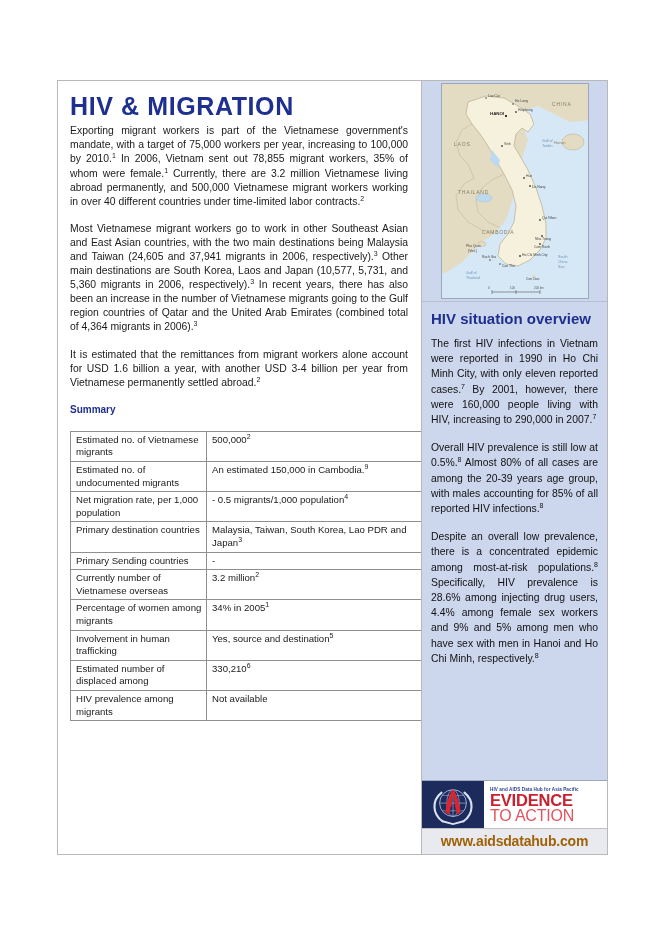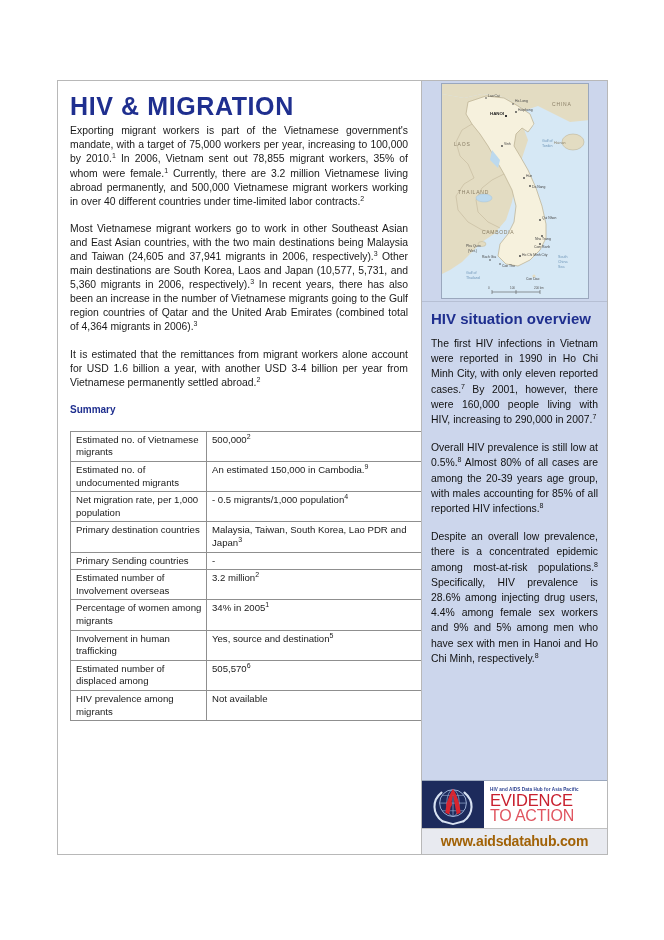--- a/index.html
+++ b/index.html
@@ -176,21 +176,21 @@
   .logo-tagline {
     font-size: 4.6px;
     color: #2a3f8f;
     font-weight: bold;
     letter-spacing: 0.1px;
     margin-bottom: 1px;
     white-space: nowrap;
   }
   .logo-evidence {
     font-size: 16.5px;
-    font-weight: normal;
+    font-weight: bold;
     color: #c8202e;
     line-height: 15px;
     letter-spacing: -0.2px;
   }
   .logo-toaction {
     font-size: 16px;
     font-weight: normal;
     color: #e05560;
     line-height: 15px;
     letter-spacing: -0.2px;
@@ -261,34 +261,34 @@
         </tr>
         <tr>
           <td class="k">Primary destination countries</td>
           <td class="v"><span>Malaysia, Taiwan, South Korea, Lao PDR and Japan</span><sup>3</sup></td>
         </tr>
         <tr>
           <td class="k">Primary Sending countries</td>
           <td class="v"><span>-</span><sup></sup></td>
         </tr>
         <tr>
-          <td class="k">Estimated number of Involvement overseas</td>
+          <td class="k">Currently number of Vietnamese overseas</td>
           <td class="v"><span>3.2 million</span><sup>2</sup></td>
         </tr>
         <tr>
           <td class="k">Percentage of women among migrants</td>
           <td class="v"><span>34% in 2005</span><sup>1</sup></td>
         </tr>
         <tr>
           <td class="k">Involvement in human trafficking</td>
           <td class="v"><span>Yes, source and destination</span><sup>5</sup></td>
         </tr>
         <tr>
           <td class="k">Estimated number of displaced among</td>
-          <td class="v"><span>505,570</span><sup>6</sup></td>
+          <td class="v"><span>330,210</span><sup>6</sup></td>
         </tr>
         <tr>
           <td class="k">HIV prevalence among migrants</td>
           <td class="v"><span>Not available</span><sup></sup></td>
         </tr>
       </tbody>
     </table>
   </div>
 
   <div class="right-col">

